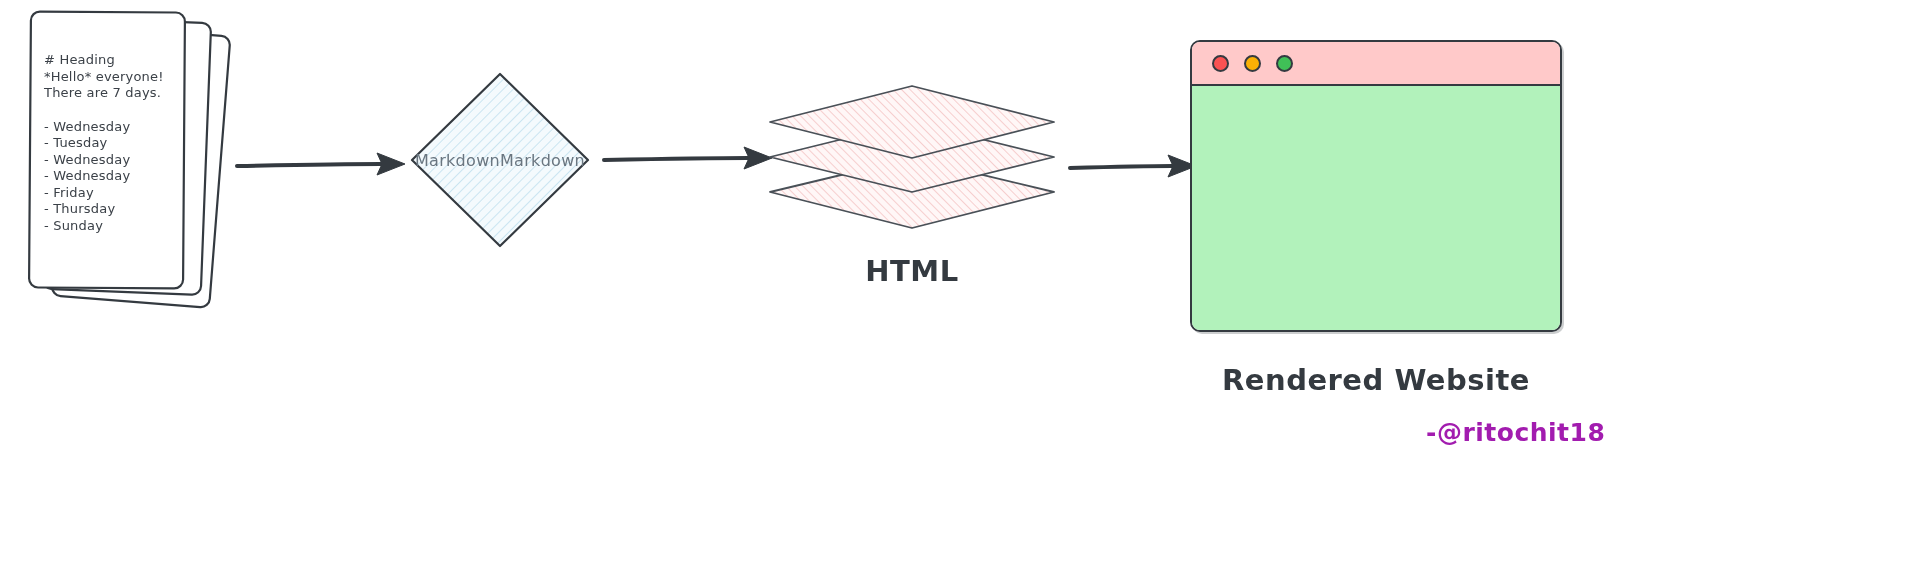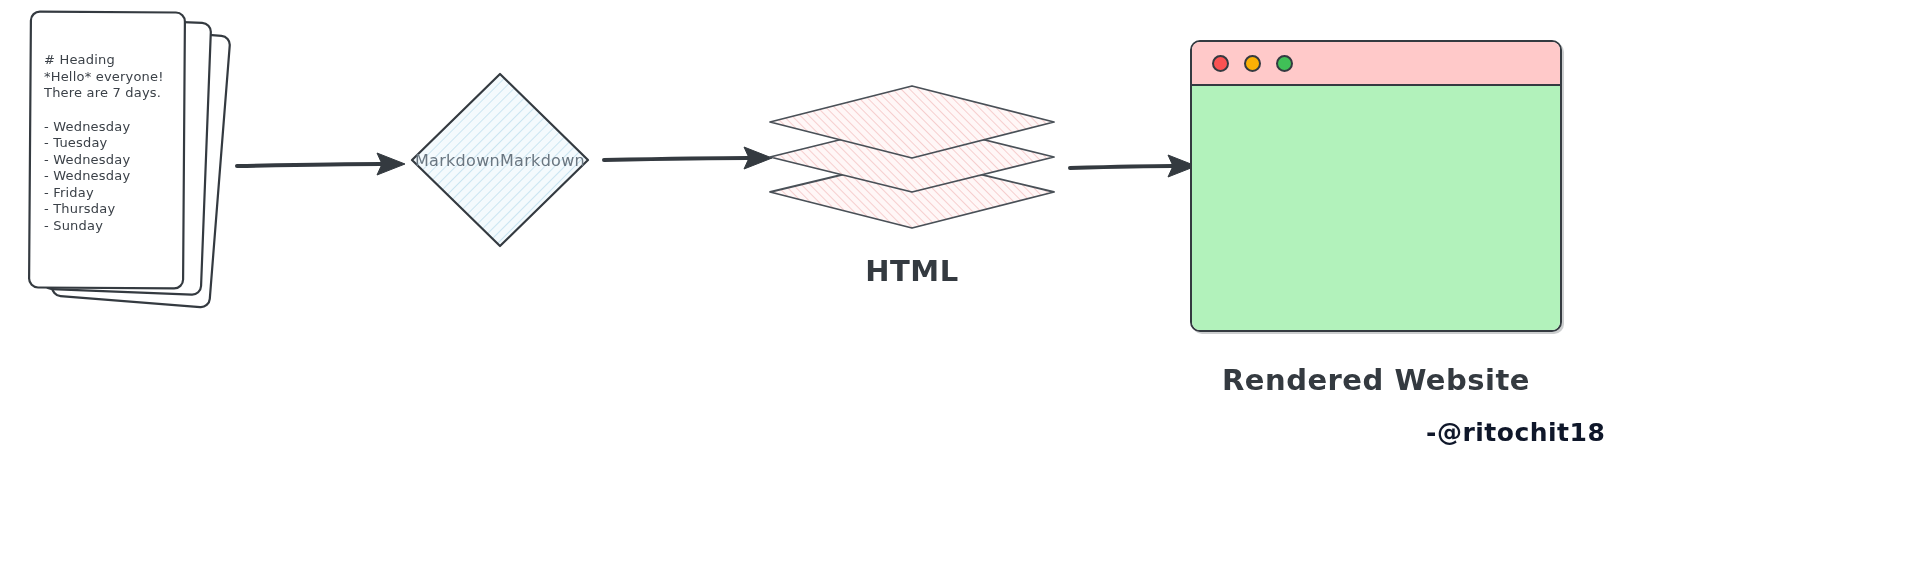--- a/index.html
+++ b/index.html
@@ -44,21 +44,21 @@
     height:44px; background:#ffc9c9;
     border-bottom:2.5px solid #343a40;
     display:flex; align-items:center; padding-left:20px; gap:15px;
   }
   .dot { width:17px; height:17px; border-radius:50%; border:2px solid #343a40; }
   .dot-red    { background:#fa5252; }
   .dot-yellow { background:#fab005; }
   .dot-green  { background:#40c057; }
   .browser-content { height:100%; background:#b2f2bb; }
 
-  .watermark { color:#0f172a; font-size:25px; font-weight:600; letter-spacing:0.5px; }
+  .watermark { color:#a21caf; font-size:25px; font-weight:600; letter-spacing:0.5px; }
 </style>
 </head>
 <body>
 
 <div class="canvas">
 
   <svg width="0" height="0" style="position:absolute" aria-hidden="true">
     <defs>
       <pattern id="hatchBlue" patternUnits="userSpaceOnUse" width="7" height="7" patternTransform="rotate(45)">
         <rect width="7" height="7" fill="#f4fafd"></rect>

